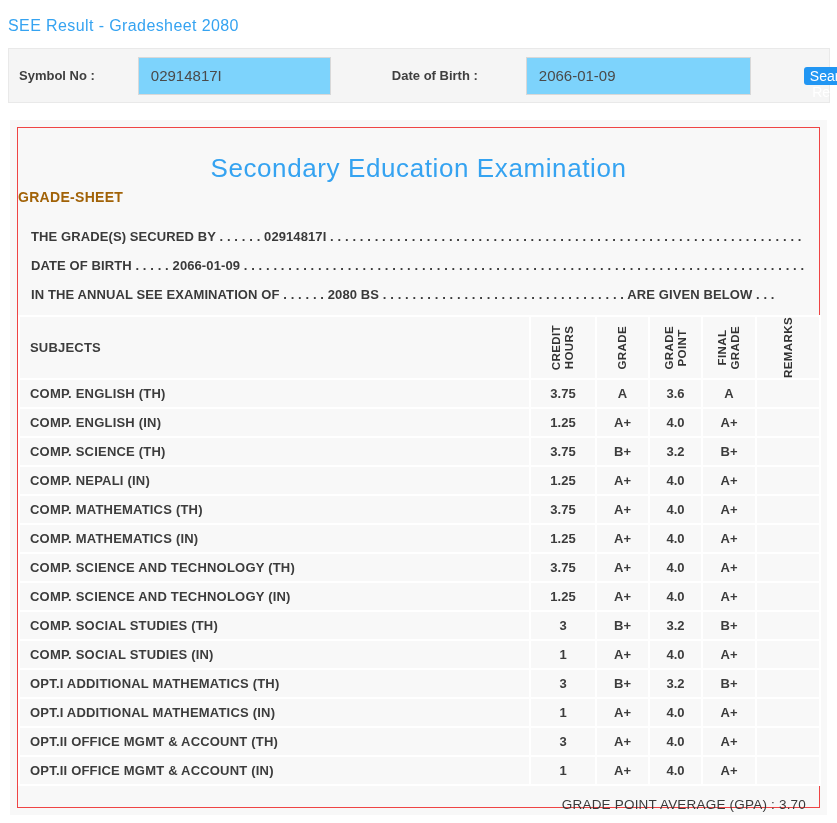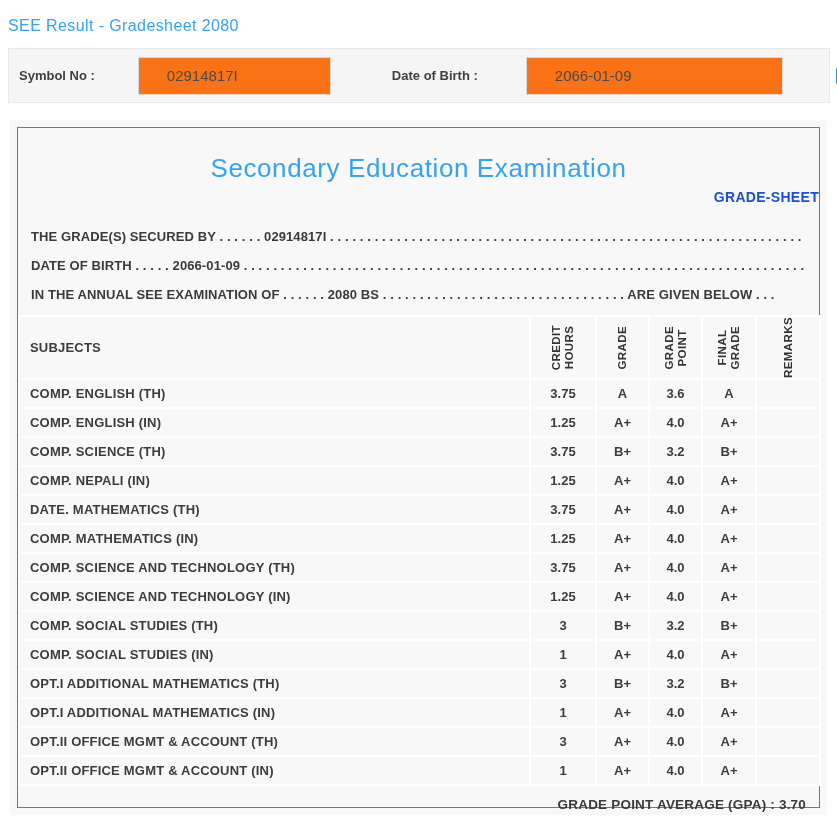--- a/index.html
+++ b/index.html
@@ -35,25 +35,25 @@
   }
   .search-label {
     font-size: 13px;
     font-weight: 700;
     color: #3f3f3f;
     white-space: nowrap;
   }
   .search-input {
     height: 38px;
     border: 1px solid #d8d8d8;
-    background: #f97316;
+    background: #7dd3fc;
     font-family: "Liberation Sans", sans-serif;
     font-size: 15px;
     color: #4a4a4a;
-    padding: 0 28px;
+    padding: 0 12px;
     outline: none;
   }
   #symbol-input { width: 193px; margin-left: 10px; }
   #dob-label { margin-left: 28px; }
   #dob-input { width: 270px; margin-left: 15px; }
   .search-button {
     margin-left: 20px;
     width: 98px;
     height: 18px;
     background: var(--button-bg, #2196f3);
@@ -81,22 +81,22 @@
     margin: 0;
     text-align: center;
     color: var(--accent, #35a3f1);
     font-size: 26px;
     font-weight: 400;
     letter-spacing: 0.6px;
     line-height: 28px;
   }
   .sheet-subtitle {
     margin-top: 7px;
-    text-align: right;
-    color: #1d4ed8;
+    text-align: left;
+    color: #a16207;
     font-size: 14px;
     font-weight: 700;
     letter-spacing: 0.3px;
   }
   .info-block { margin: 17px 13px 6px 13px; }
   .info-line {
     font-size: 13px;
     font-weight: 700;
     color: var(--text-dark, #3a3a3a);
     line-height: 29px;
@@ -136,21 +136,21 @@
   }
   .vline { display: block; line-height: 13px; }
   .grades td { height: 29px; font-size: 13px; font-weight: 700; color: #3c3c3c; }
   .grades td.subject-cell { text-align: left; padding-left: 10px; letter-spacing: 0.2px; }
   .grades td.val { text-align: center; }
 
   .gpa-row {
     text-align: right;
     padding: 11px 13px 0 0;
     font-size: 13.5px;
-    font-weight: 700;
+    font-weight: 400;
     color: var(--text-dark, #3a3a3a);
     letter-spacing: 0.2px;
   }
 </style>
 </head>
 <body>
 
 <h1 class="page-title">SEE Result - Gradesheet 2080</h1>
 
 <div class="search-bar">
@@ -228,21 +228,21 @@
   </tr>
           <tr>
     <td class="subject-cell">COMP. NEPALI (IN)</td>
     <td class="val">1.25</td>
     <td class="val">A+</td>
     <td class="val">4.0</td>
     <td class="val">A+</td>
     <td class="val"></td>
   </tr>
           <tr>
-    <td class="subject-cell">DATE. MATHEMATICS (TH)</td>
+    <td class="subject-cell">COMP. MATHEMATICS (TH)</td>
     <td class="val">3.75</td>
     <td class="val">A+</td>
     <td class="val">4.0</td>
     <td class="val">A+</td>
     <td class="val"></td>
   </tr>
           <tr>
     <td class="subject-cell">COMP. MATHEMATICS (IN)</td>
     <td class="val">1.25</td>
     <td class="val">A+</td>

